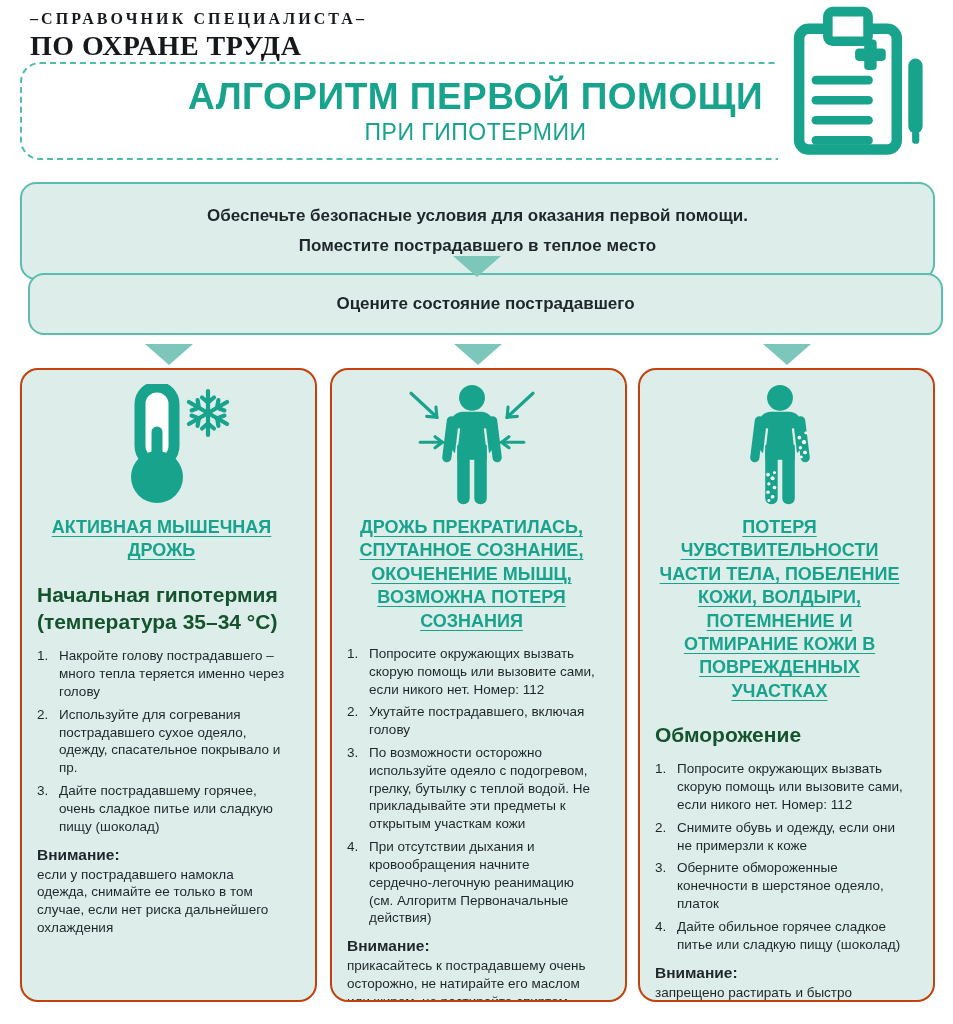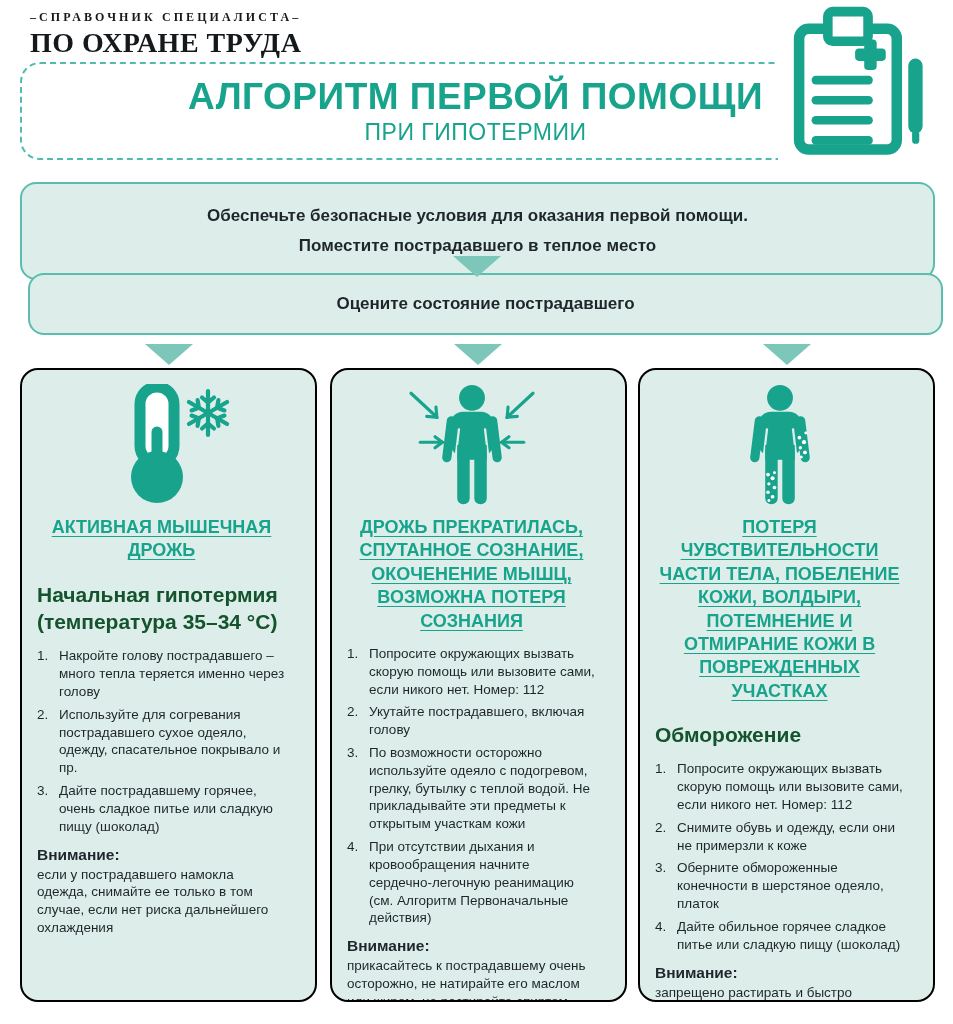--- a/index.html
+++ b/index.html
@@ -3,21 +3,21 @@
 <meta charset="utf-8">
 <style>
   html,body{margin:0;padding:0;background:#fff;}
   .page{
     position:relative;width:953px;height:1024px;background:#fff;overflow:hidden;
     font-family:"Liberation Sans","DejaVu Sans",sans-serif;color:#1f262b;
   }
   
   .masthead{position:absolute;left:30px;top:10px;color:#16191c;}
   .masthead-line1{font-family:"Liberation Serif","DejaVu Serif",serif;font-weight:700;
-    font-size:12px;letter-spacing:3.1px;white-space:nowrap;}
+    font-size:16px;letter-spacing:3.1px;white-space:nowrap;}
   .masthead-line2{font-family:"Liberation Serif","DejaVu Serif",serif;font-weight:700;
     font-size:28px;letter-spacing:.5px;margin-top:2px;white-space:nowrap;}
   
   .title-box{position:absolute;left:20px;top:62px;width:911px;height:98px;
     border:2px dashed #4fbcad;border-radius:20px;box-sizing:border-box;
     display:flex;flex-direction:column;align-items:center;justify-content:center;}
   .title{margin:0;color:#17a38c;font-size:37px;font-weight:800;letter-spacing:.5px;line-height:1.05;}
   .subtitle{margin:3px 0 0 0;color:#17a38c;font-size:23px;font-weight:500;letter-spacing:.5px;line-height:1.05;}
   .header-icon{position:absolute;left:778px;top:2px;width:160px;height:160px;background:#fff;
     display:flex;align-items:center;justify-content:center;}
@@ -30,21 +30,21 @@
   .banner-2{top:273px;height:62px;margin-left:8px;}
   .flow-arrow{position:absolute;width:0;height:0;z-index:3;
     border-left:24px solid transparent;border-right:24px solid transparent;
     border-top:21px solid #7cc7b9;}
   .arrow-mid{left:453px;top:256px;}
   .arrow-c1{left:145px;top:344px;}
   .arrow-c2{left:454px;top:344px;}
   .arrow-c3{left:763px;top:344px;}
   
   .column{position:absolute;top:368px;height:634px;width:297px;box-sizing:border-box;
-    background:#ddeeea;border:2px solid #000000;border-radius:18px;
+    background:#ddeeea;border:2px solid #c2410c;border-radius:18px;
     padding:8px 29px 10px 15px;overflow:hidden;}
   .col-1{left:20px;}  .col-2{left:330px;}  .col-3{left:638px;}
   .icon-area{height:122px;display:flex;align-items:center;justify-content:center;margin-top:6px;}
   .col-heading{margin:10px 0 0 0;color:#17a38c;font-size:18px;font-weight:700;line-height:1.3;
     text-align:center;text-decoration:underline;text-underline-offset:3px;}
   .condition{margin:18px 0 0 0;font-weight:700;font-size:21px;line-height:1.3;color:#14532d;}
   ol.items{list-style:none;counter-reset:item;margin:12px 0 0 0;padding:0;
     font-size:13.5px;line-height:1.32;}
   ol.items li{display:flex;margin-bottom:5px;}
   ol.items li::before{counter-increment:item;content:counter(item) ".";

